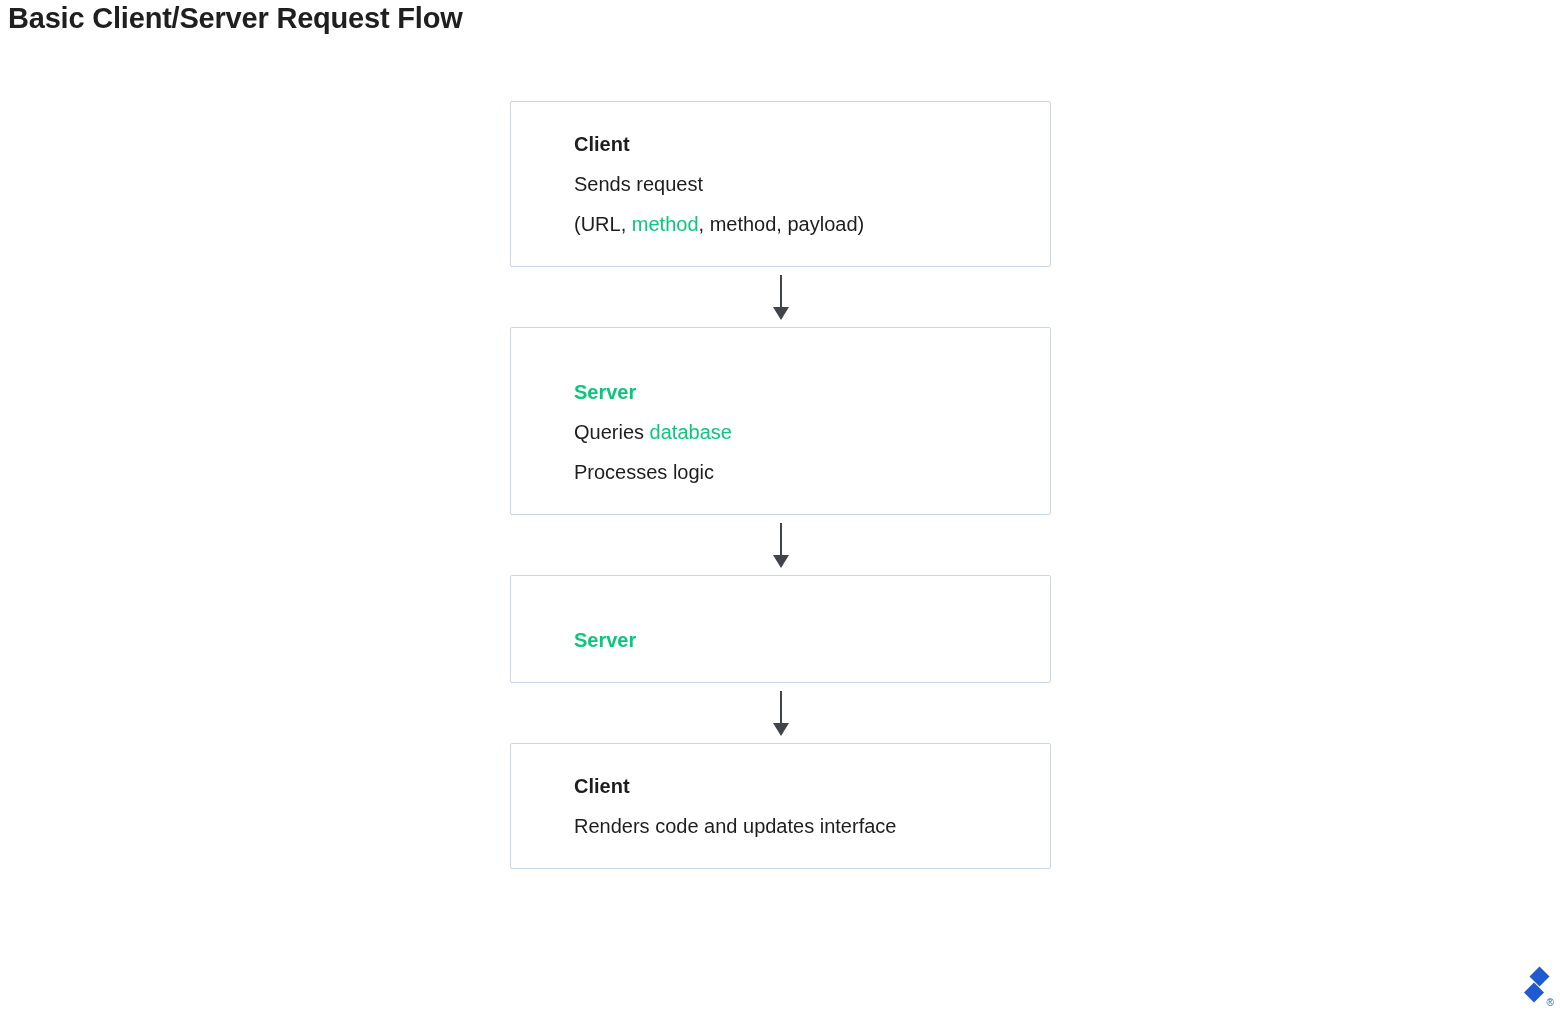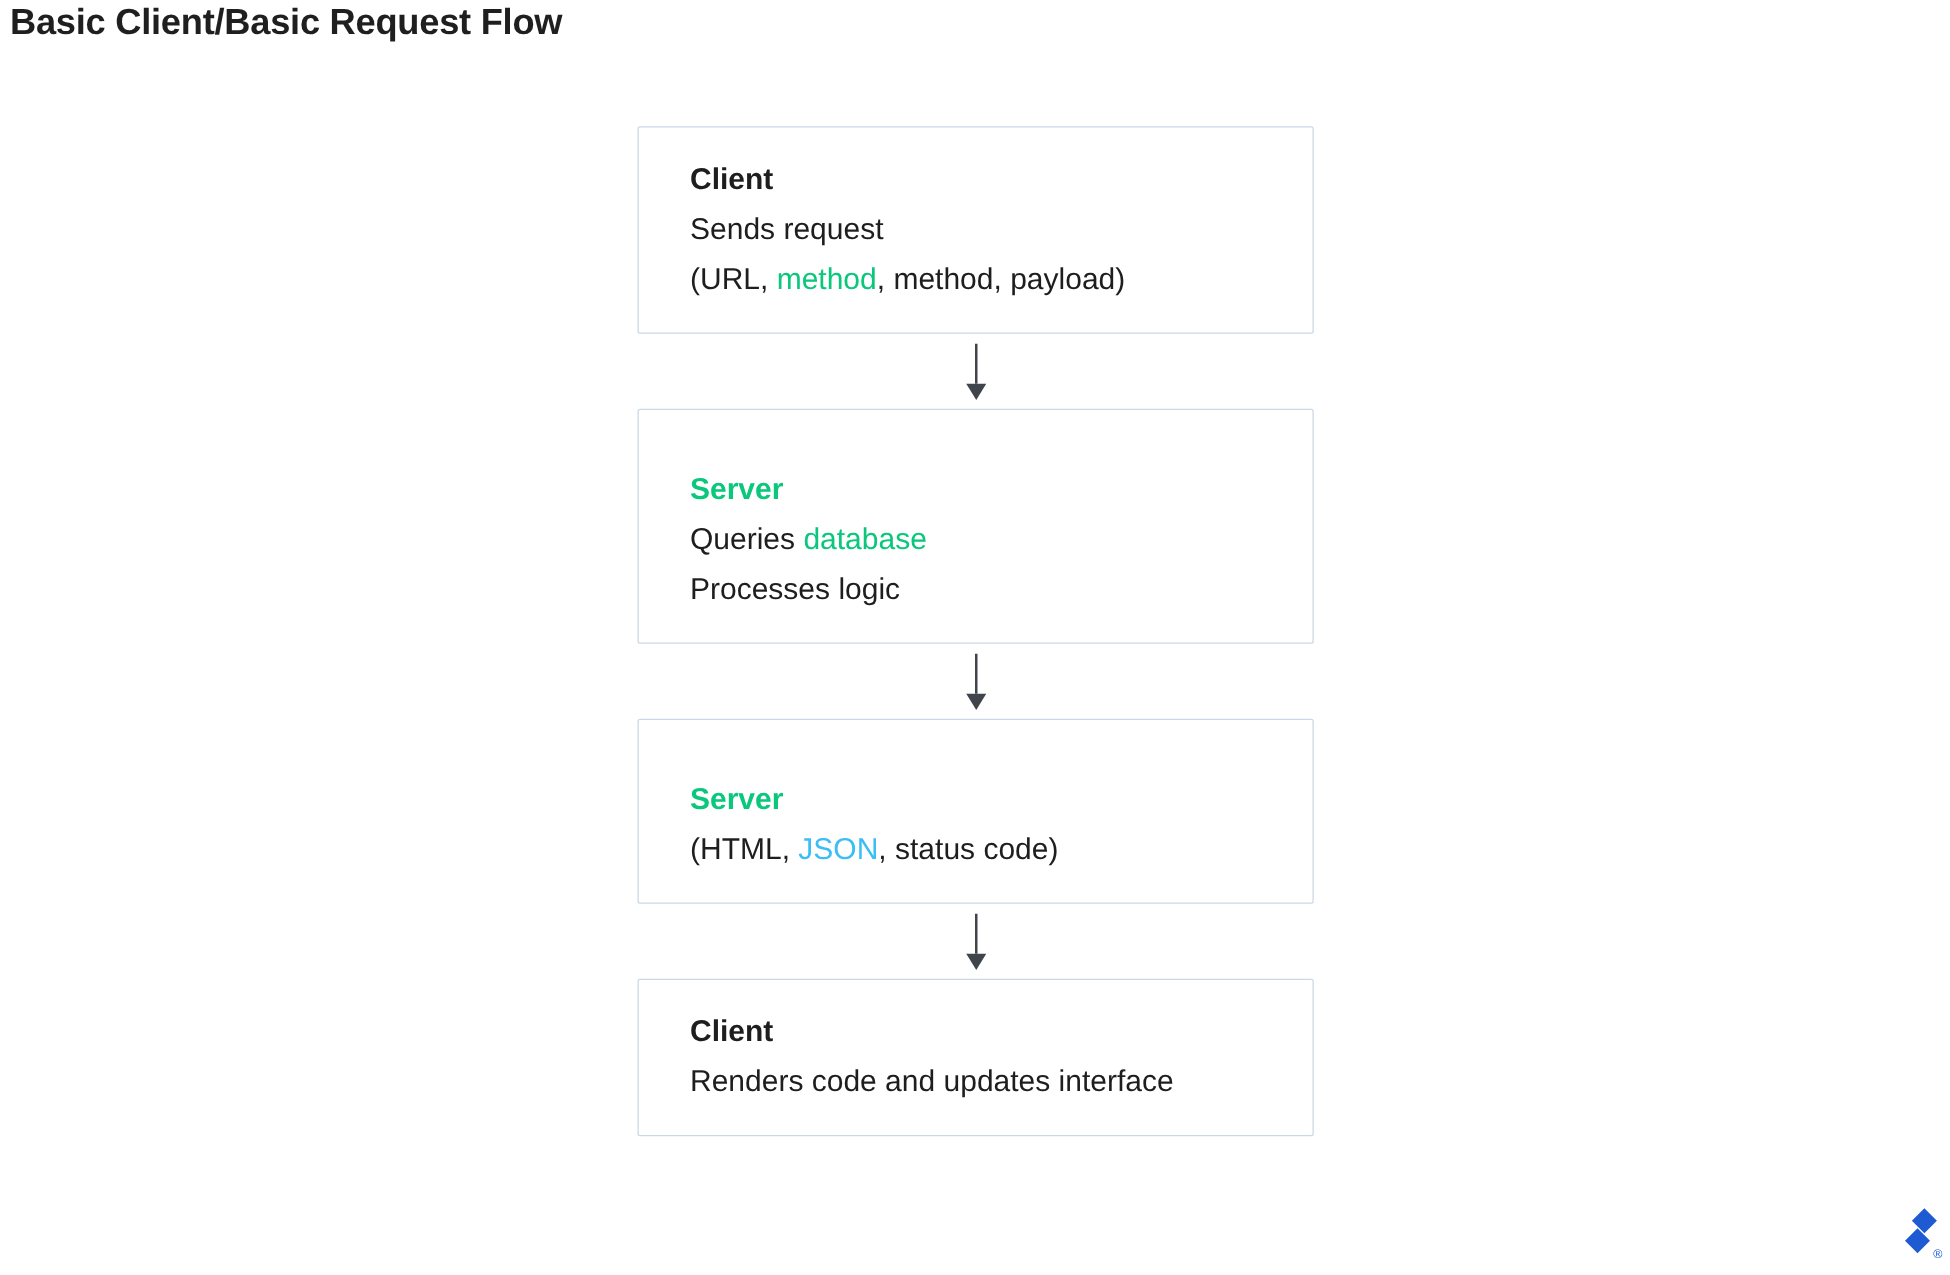--- a/index.html
+++ b/index.html
@@ -23,22 +23,22 @@
     left: 510px; top: 101px;
     width: 541px;
     display: flex;
     flex-direction: column;
   }
   .box {
     width: 100%;
     background: #ffffff;
     border: 1px solid var(--border, #c9d7e8);
     border-radius: 2px;
-    padding: 22px 24px 22px 41px;
-    font-size: 24px;
+    padding: 22px 24px 22px 63px;
+    font-size: 20px;
     line-height: 40px;
     color: var(--ink, #1e1e1e);
   }
   .heading { font-weight: 700; }
   .c-green { color: var(--green, #00c77c); margin-top: 22px; }
   .c-lightblue { color: var(--lightblue, #3bbeff); }
   .arrow {
     height: 60px;
     display: flex;
     flex-direction: column;
@@ -60,21 +60,21 @@
   .brand-logo {
     position: absolute;
     left: 1522px; top: 965px;
     width: 32px; height: 44px;
   }
   .brand-logo svg { display: block; }
 </style>
 </head>
 <body>
 
-<h1 class="page-title">Basic Client/Basic Request Flow</h1>
+<h1 class="page-title">Basic Client/Server Request Flow</h1>
 
 <div class="diagram">
 
   <div class="box">
     <div class="heading">Client</div>
     <div class="line"><span>Sends request</span></div>
     <div class="line"><span>(URL, </span><span class="c-green">method</span><span>, method, payload)</span></div>
   </div>
 
   <div class="arrow">
@@ -88,21 +88,20 @@
     <div class="line"><span>Processes logic</span></div>
   </div>
 
   <div class="arrow">
     <div class="arrow-line"></div>
     <div class="arrow-head"></div>
   </div>
 
   <div class="box">
     <div class="heading c-green">Server</div>
-    <div class="line"><span>(HTML, </span><span class="c-lightblue">JSON</span><span>, status code)</span></div>
   </div>
 
   <div class="arrow">
     <div class="arrow-line"></div>
     <div class="arrow-head"></div>
   </div>
 
   <div class="box">
     <div class="heading">Client</div>
     <div class="line"><span>Renders code and updates interface</span></div>

